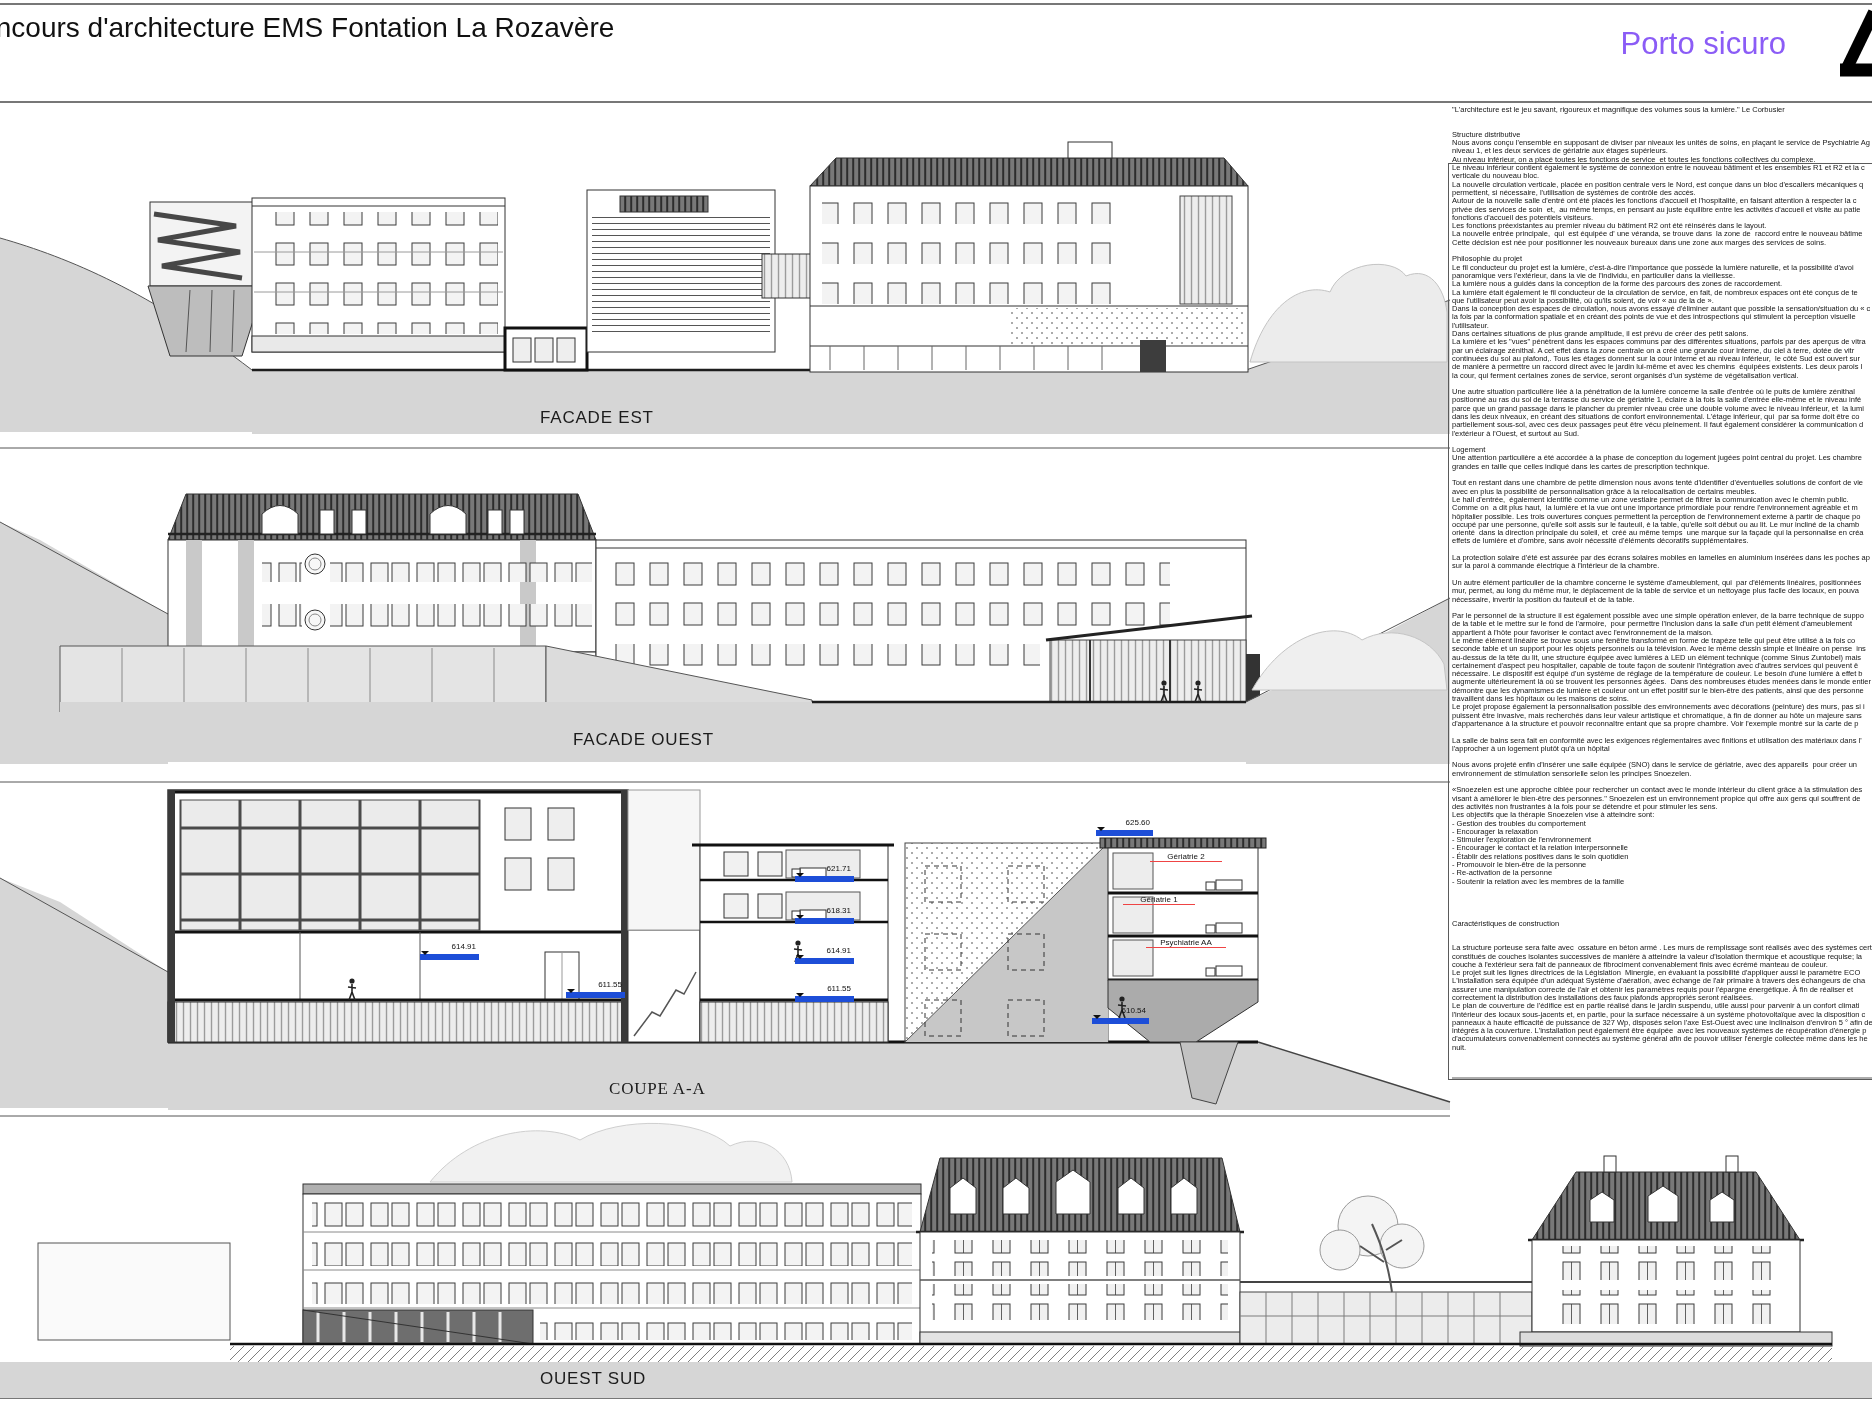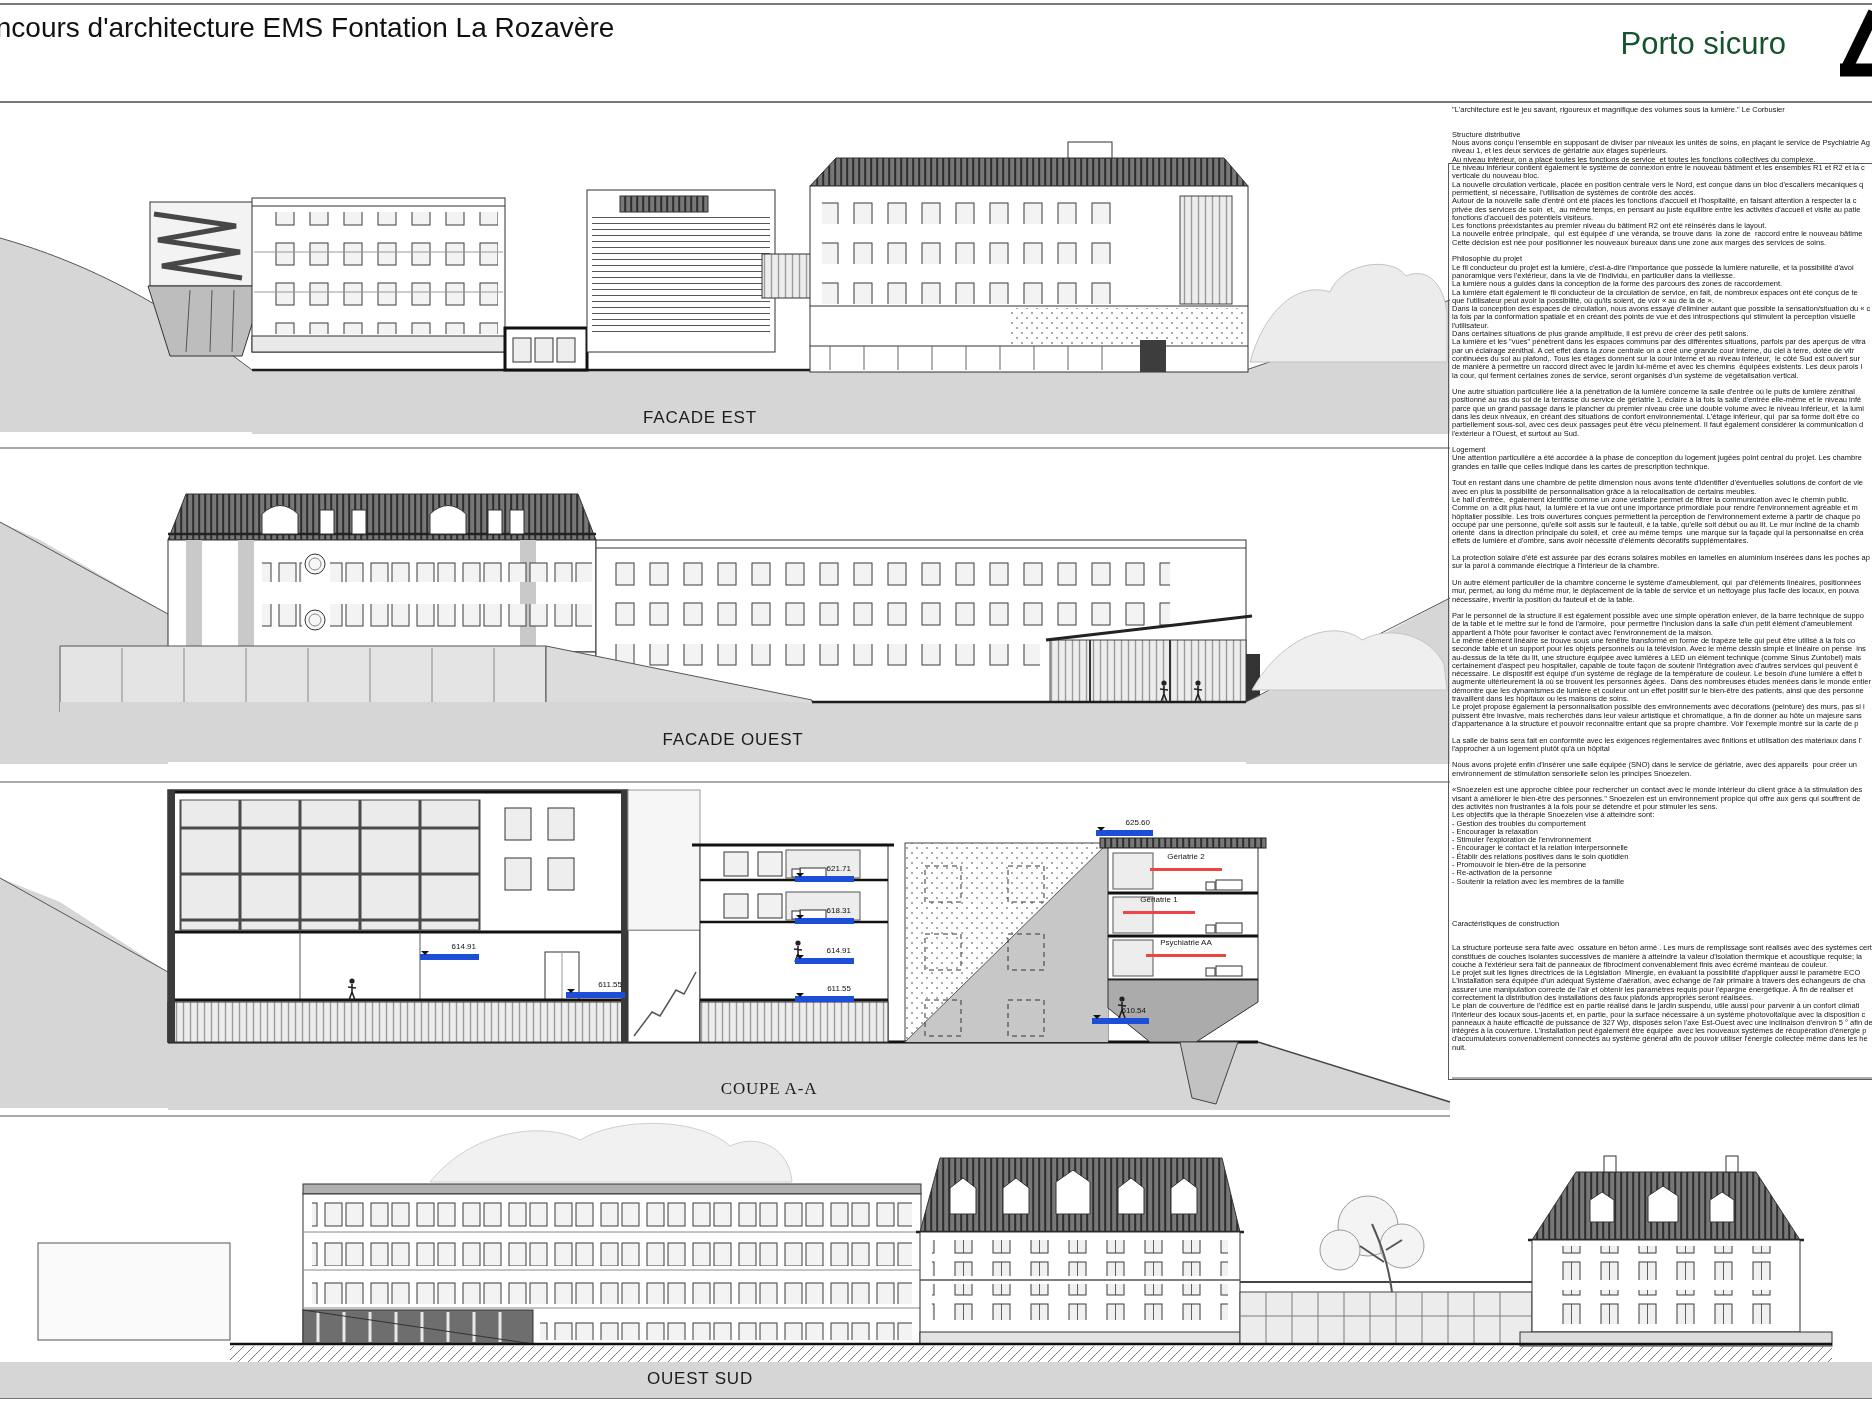--- a/index.html
+++ b/index.html
@@ -1,29 +1,29 @@
 <!DOCTYPE html>
 <html><head>
 <meta charset="utf-8">
 <style>
   html,body{margin:0;padding:0;background:#ffffff;}
   #sheet{position:relative;width:1872px;height:1404px;background:#fff;overflow:hidden;
          font-family:"Liberation Sans", sans-serif;color:#1a1a1a;}
   #dwg{position:absolute;left:0;top:0;}
   
   .title{position:absolute;left:-40px;top:12px;font-size:28px;white-space:nowrap;color:#111;}
-  .project{position:absolute;left:1490px;top:26px;width:296px;text-align:right;font-size:31px;color:#14532d;white-space:nowrap;}
+  .project{position:absolute;left:1490px;top:26px;width:296px;text-align:right;font-size:31px;color:#8b5cf6;white-space:nowrap;}
   
-  .dwg-label{position:absolute;width:320px;text-align:center;font-size:17px;letter-spacing:.8px;color:#1c1c1c;white-space:nowrap;}
+  .dwg-label{position:absolute;width:320px;font-size:17px;letter-spacing:.8px;color:#1c1c1c;white-space:nowrap;}
   #lbl-est{left:540px;top:408px;}
   #lbl-ouest{left:573px;top:730px;}
   #lbl-coupe{left:609px;top:1079px;font-family:Liberation Serif, serif;}
   #lbl-sud{left:540px;top:1369px;}
   
-  .room{position:absolute;text-align:center;font-size:8px;color:#111;border-bottom:3px solid #ef4444;padding-bottom:7px;white-space:nowrap;}
+  .room{position:absolute;text-align:center;font-size:8px;color:#111;border-bottom:1px solid #ef4444;padding-bottom:0;white-space:nowrap;}
   
   .elev{position:absolute;font-size:8px;color:#111;border-bottom:6px solid #1d4ed8;text-align:right;
         padding:0 3px 3px 0;white-space:nowrap;}
   .elev::after{content:"";position:absolute;left:1px;bottom:-1px;width:0;height:0;
         border:4px solid transparent;border-top-color:#111;border-bottom-width:0;}
   
   #textcol{position:absolute;left:1452px;top:106px;width:560px;font-size:7.5px;line-height:8.3px;
            color:#151515;}
   .tc-quote{white-space:pre;}
   .tc-sec{margin-top:16.6px;}

